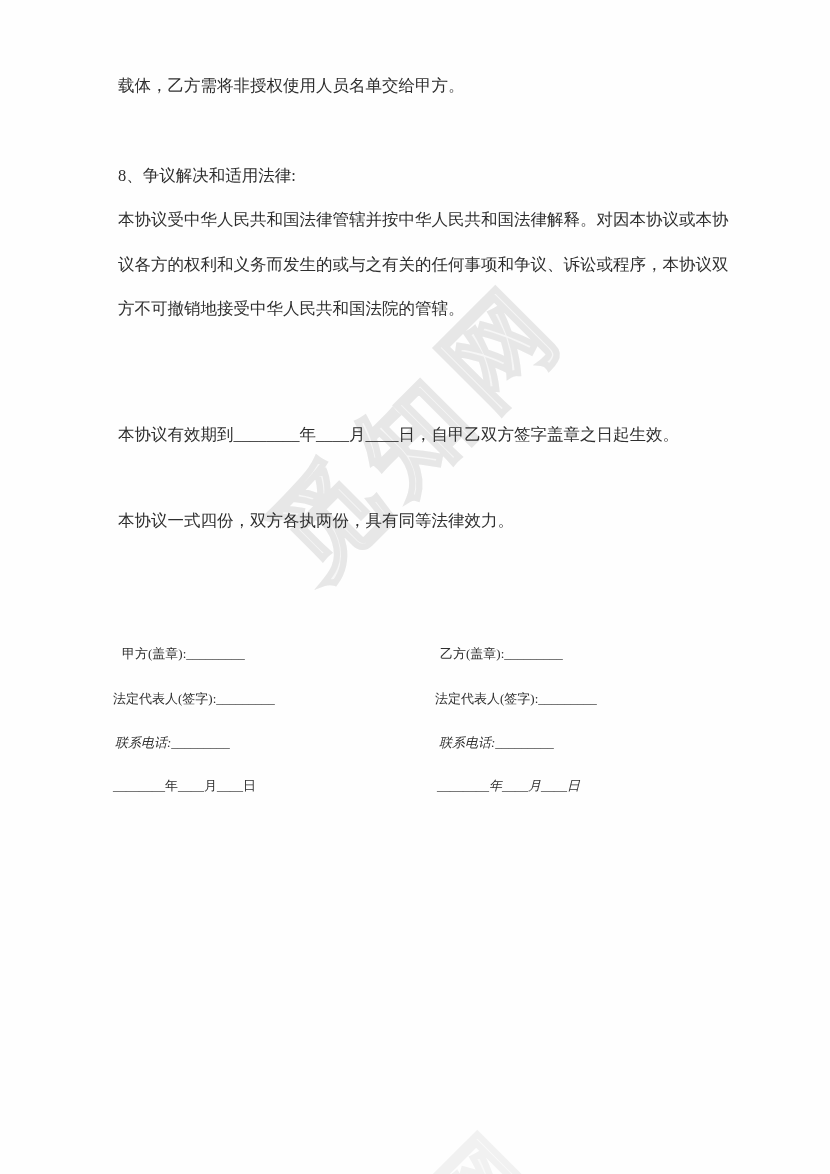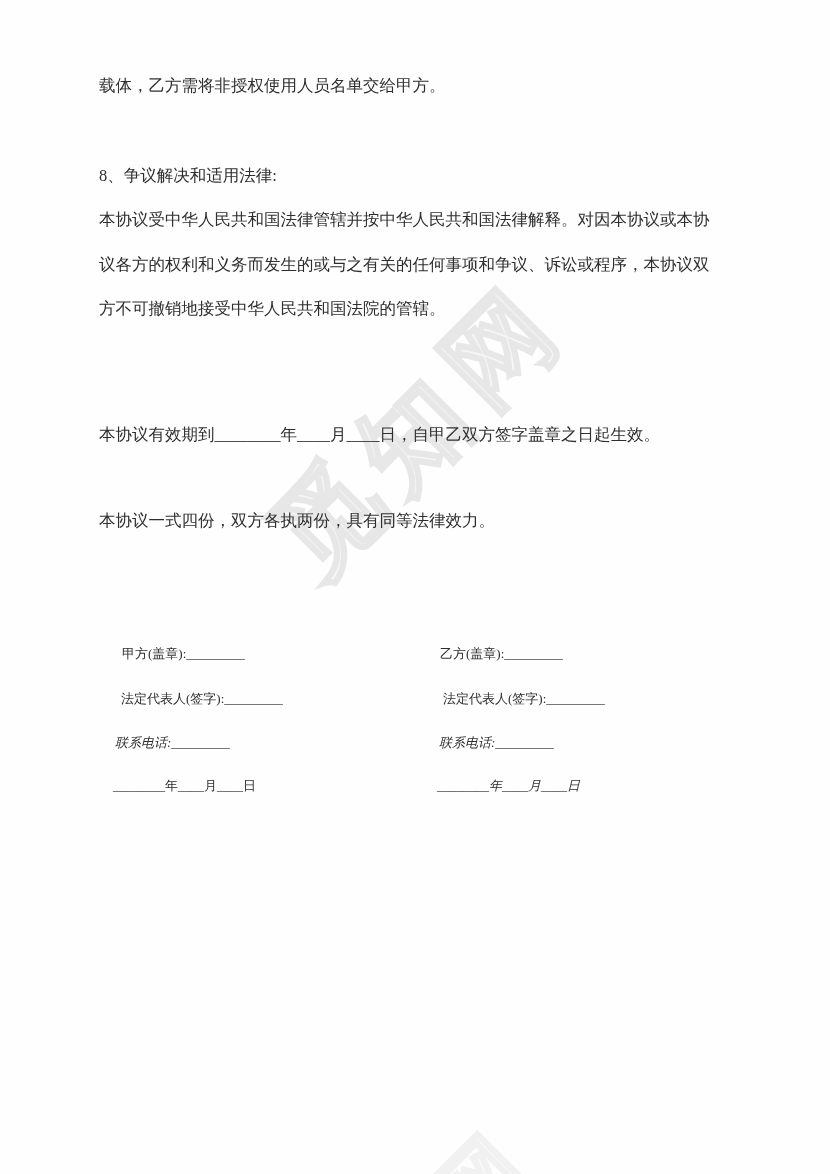--- a/index.html
+++ b/index.html
@@ -35,21 +35,21 @@
     z-index: 0;
     pointer-events: none;
     user-select: none;
     white-space: nowrap;
   }
   .wm-main   { left: 120px; top: 360px; }
   .wm-bottom { left: 102px; top: 1205px; opacity: 0.55; }
   
   .text {
     position: absolute;
-    left: 99px;
+    left: 118px;
     width: 650px;
     margin: 0;
     font-size: 16.5px;
     font-weight: normal;
     line-height: 44.5px;
     white-space: pre-line;
     z-index: 1;
   }
   #carryover-line { top: 64px; }
   #section9-heading { top: 154px; }
@@ -67,21 +67,21 @@
     font-size: 13px;
     line-height: 44.5px;
     z-index: 1;
   }
   .sig-cell-left { width: 322px; }
   .sig-cell-right { flex: 1; }
   .indent-a { padding-left: 9px; box-sizing: border-box; }
   .indent-b { padding-left: 5px; }
   .indent-c { padding-left: 2px; font-style: italic; }
   #sig-row-seal  { top: 632px; }
-  #sig-row-rep   { top: 677px; margin-left: 8px; }
+  #sig-row-rep   { top: 677px; }
   #sig-row-phone { top: 721px; }
   #sig-row-date  { top: 764px; }
 </style>
 </head>
 <body>
 
 <div class="doc">
 
   <div class="watermark wm-main">觅知网</div>
 

